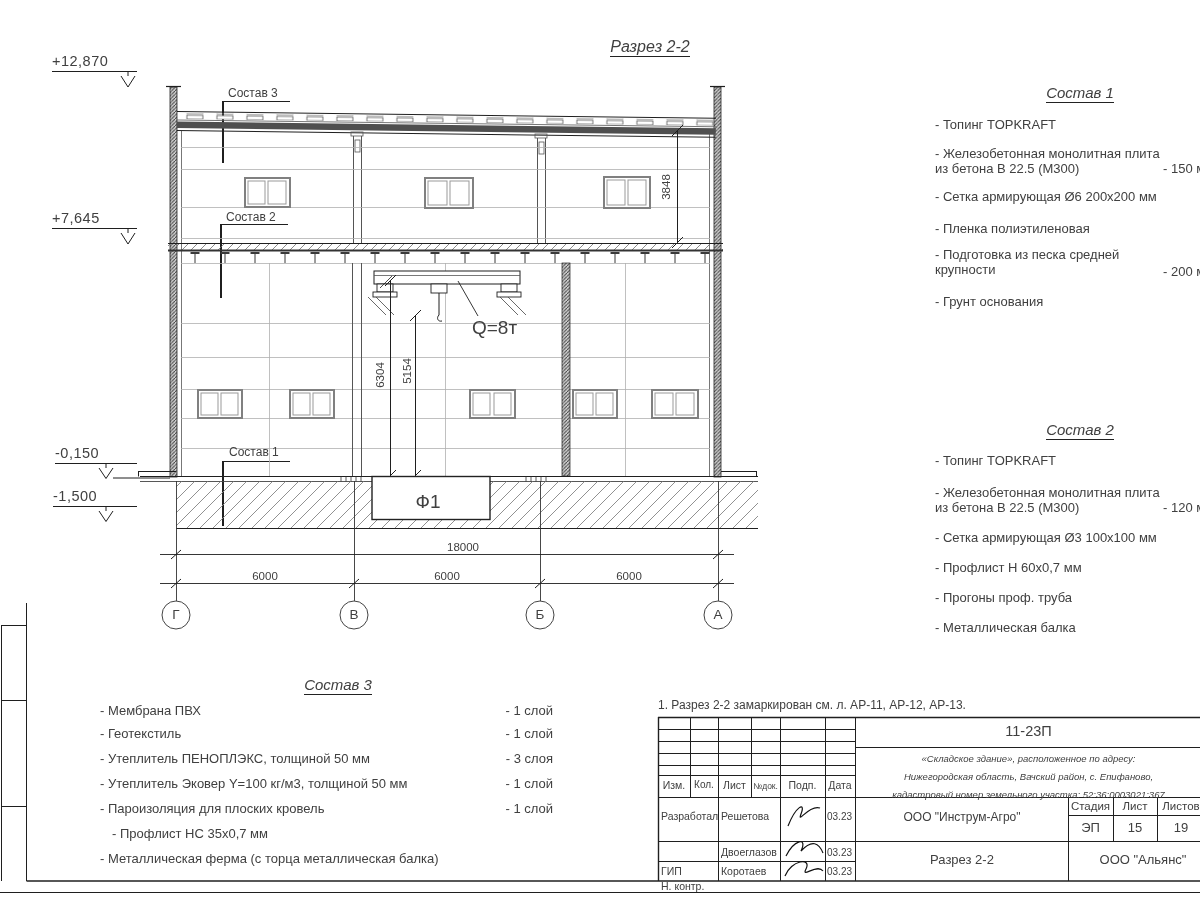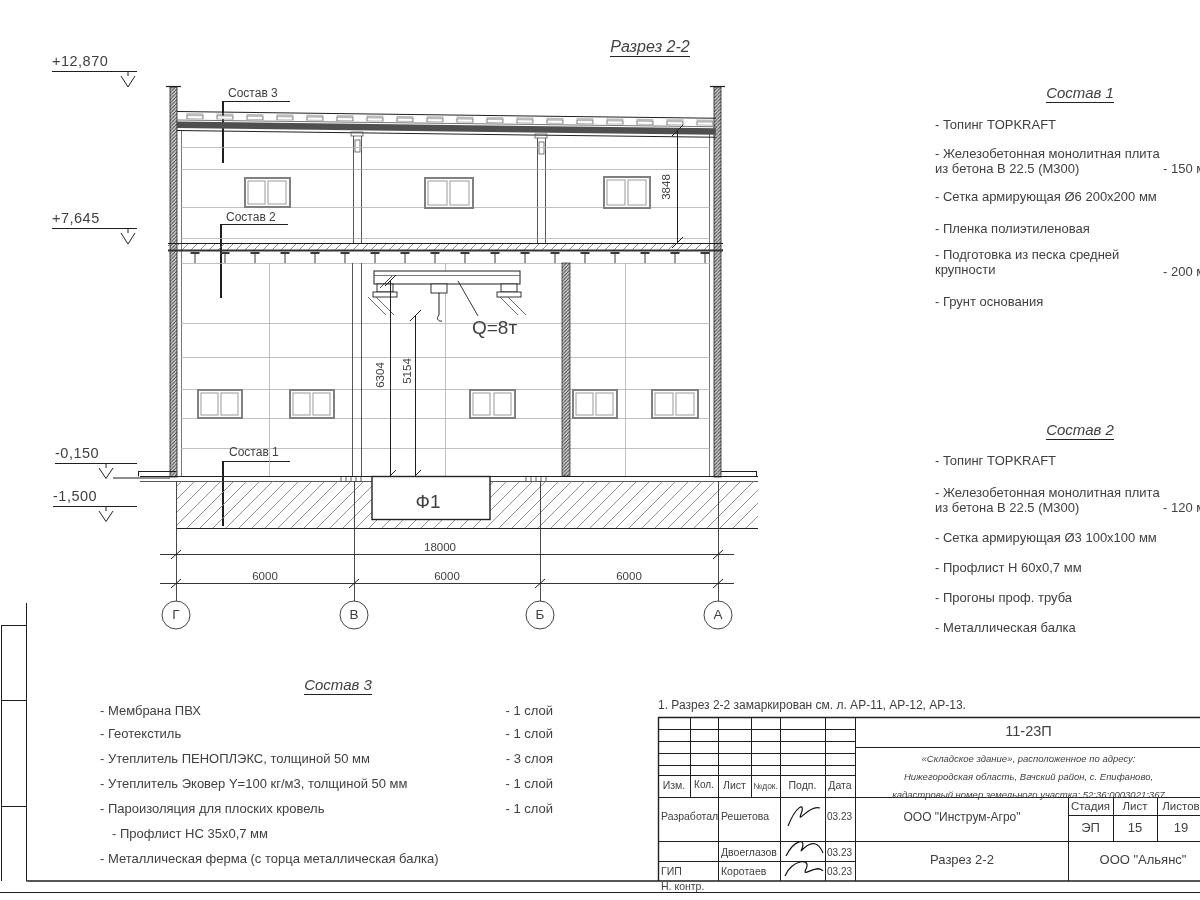--- a/index.html
+++ b/index.html
@@ -224,21 +224,21 @@
 <div class="t ldr" style="left:226px;top:211px;">Состав 2</div>
 <div class="t ldr" style="left:229px;top:446px;">Состав 1</div>
 
 <div class="t" style="left:472px;top:317px;font-size:19px;">Q=8т</div>
 <div class="t c" style="left:398px;top:491px;width:60px;font-size:19px;">Ф1</div>
 
 <div class="t dim rot" style="left:381px;top:375px;">6304</div>
 <div class="t dim rot" style="left:408px;top:371px;">5154</div>
 <div class="t dim rot" style="left:667px;top:187px;">3848</div>
 
-<div class="t dim c" style="left:400px;top:541px;width:80px;">18000</div>
+<div class="t dim c" style="left:423px;top:541px;width:80px;">18000</div>
 <div class="t dim c" style="left:225px;top:570px;width:80px;">6000</div>
 <div class="t dim c" style="left:407px;top:570px;width:80px;">6000</div>
 <div class="t dim c" style="left:589px;top:570px;width:80px;">6000</div>
 
 <div class="t c" style="left:162px;top:607px;width:28px;font-size:13.5px;">Г</div>
 <div class="t c" style="left:340px;top:607px;width:28px;font-size:13.5px;">В</div>
 <div class="t c" style="left:526px;top:607px;width:28px;font-size:13.5px;">Б</div>
 <div class="t c" style="left:704px;top:607px;width:28px;font-size:13.5px;">А</div>
 
 <div class="t" style="left:935px;top:84px;width:300px;">

